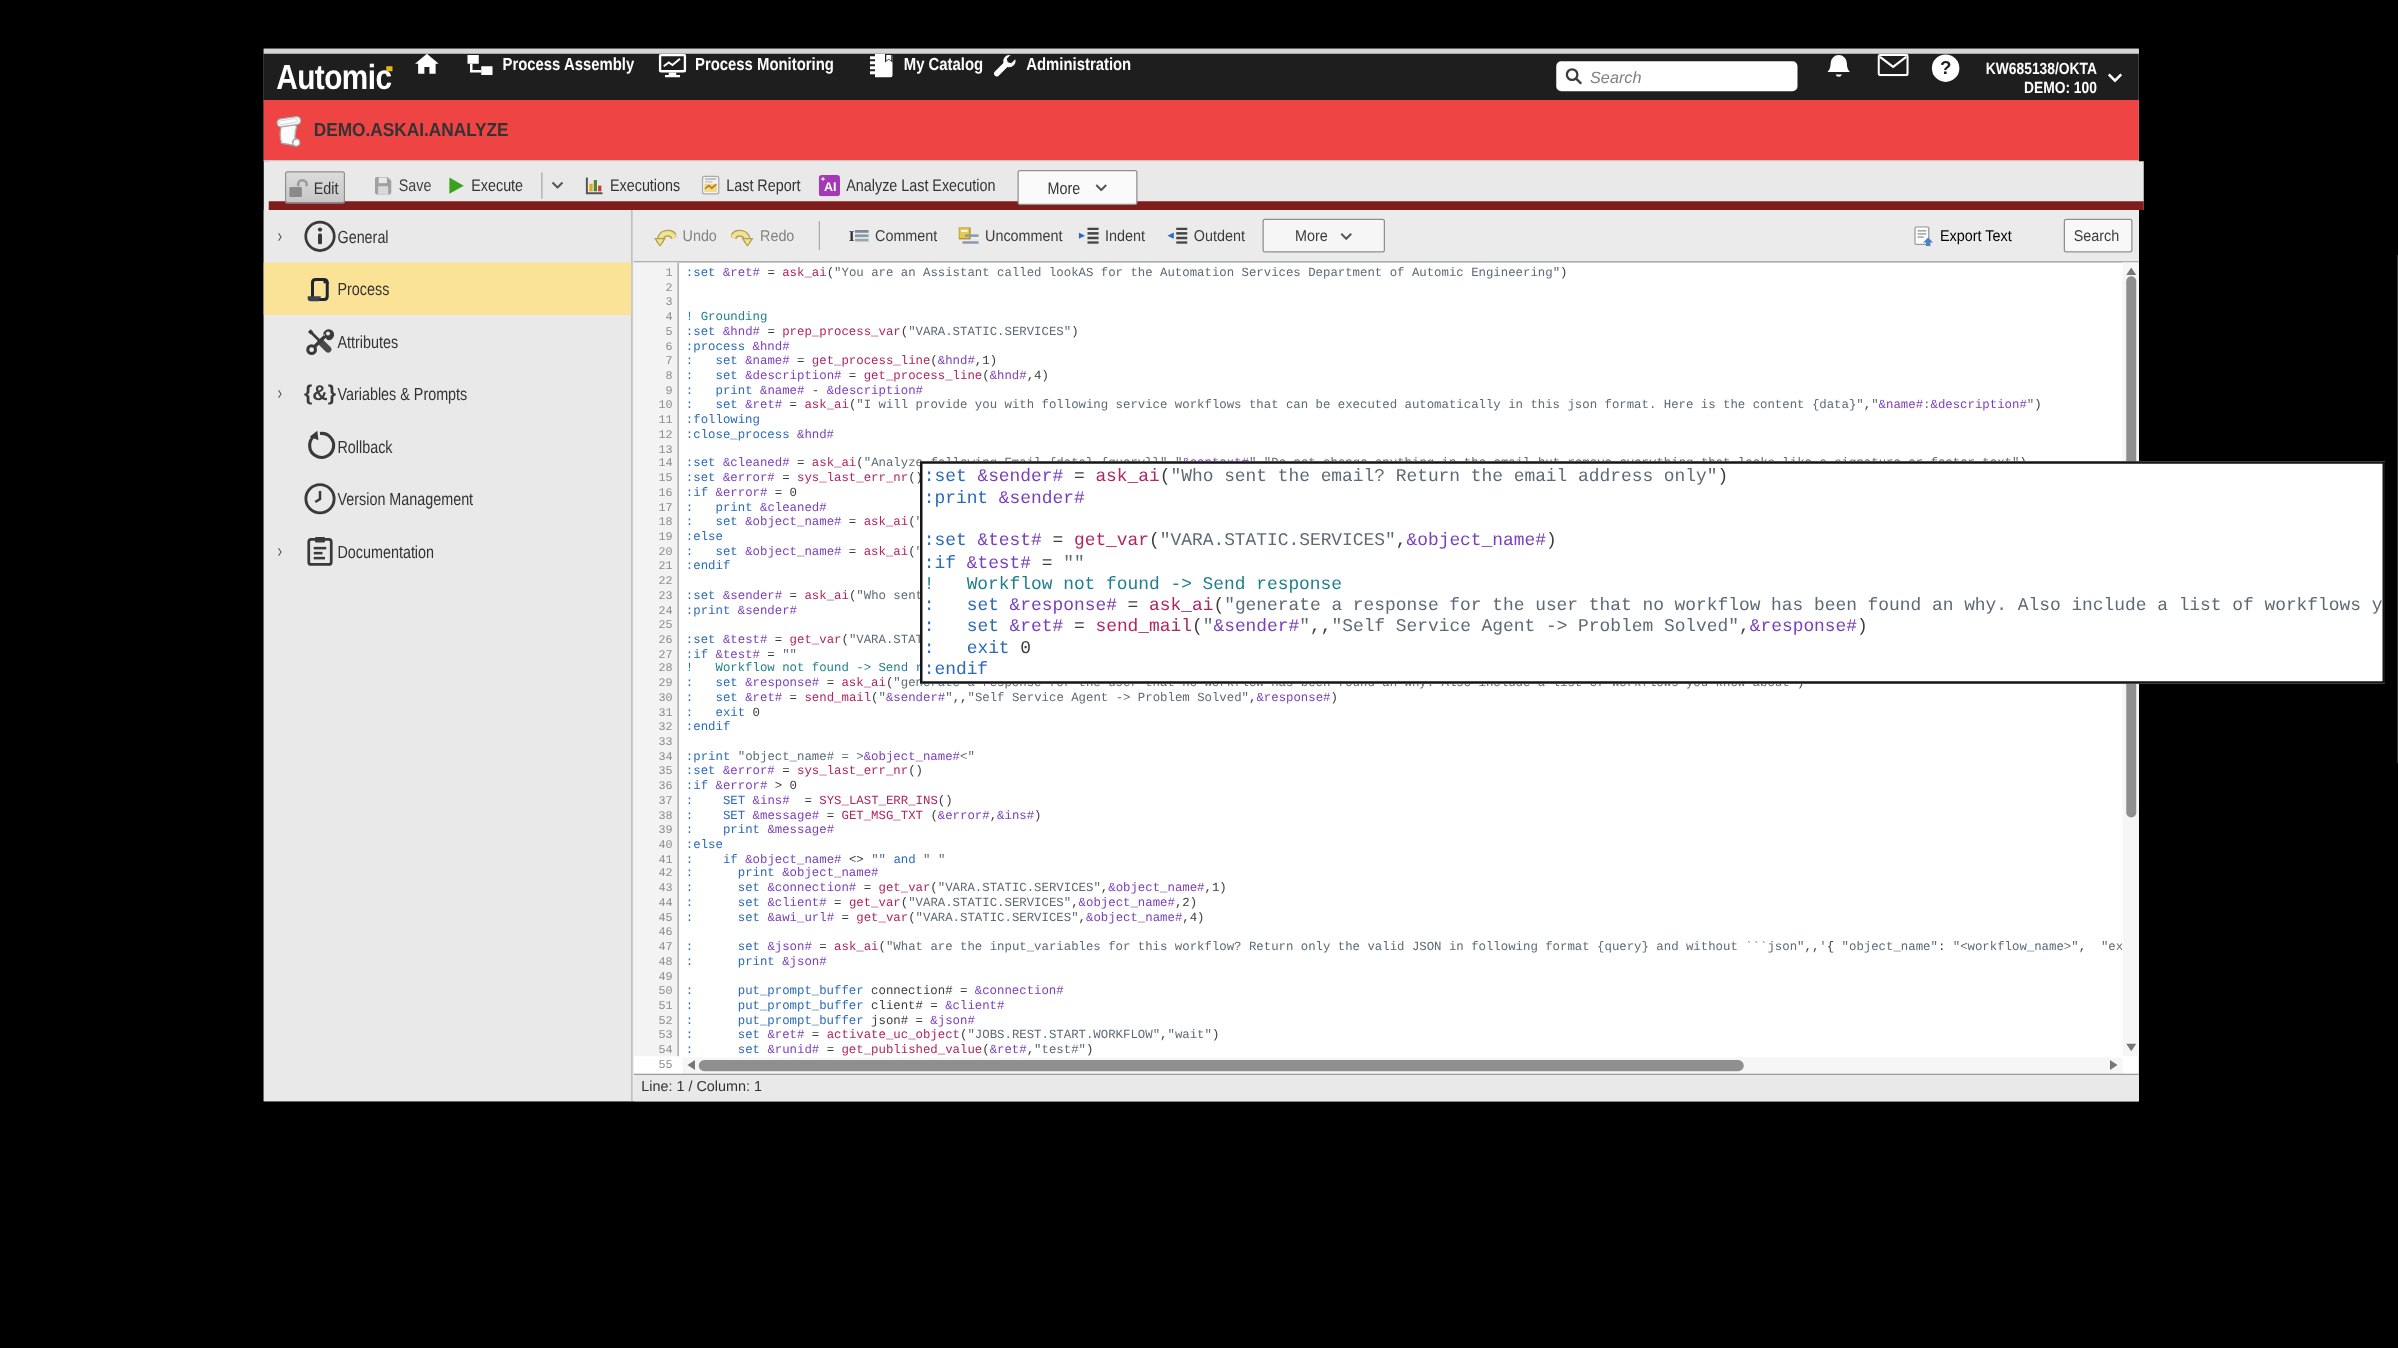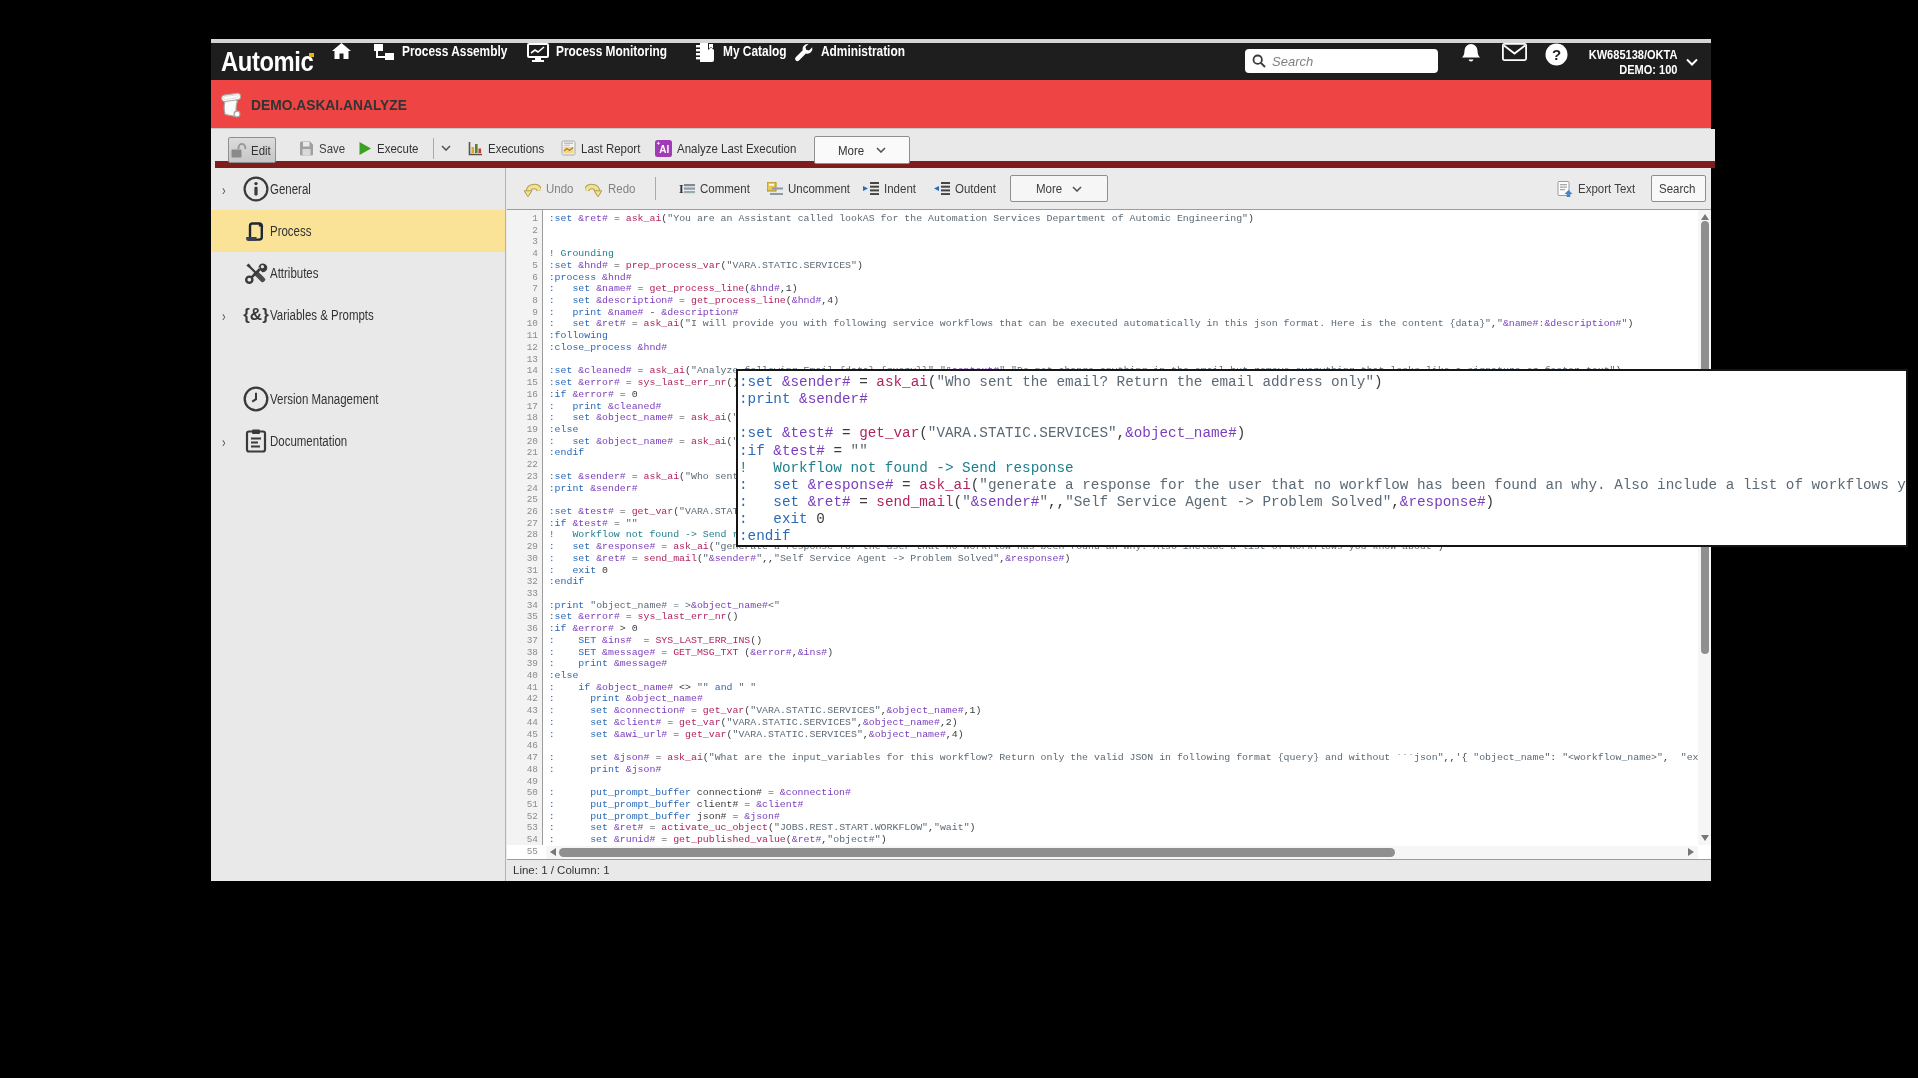--- a/index.html
+++ b/index.html
@@ -240,20 +240,29 @@
         </span>
         <span class="lb">Attributes</span>
       </div>
   <div class="si" style="top:126px">
         <span class="ar">›</span>
         <span class="ic">
           <span style="font-size:17px;font-weight:bold;color:#3a3a3a;letter-spacing:0">{&amp;}</span>
         </span>
         <span class="lb">Variables &amp; Prompts</span>
       </div>
+  <div class="si" style="top:168px">
+        <span class="ic">
+          <svg width="26" height="26" viewBox="0 0 26 26" style="">
+            <path d="M8.2 4.9 A9.6 9.6 0 1 0 13 2.8" fill="none" stroke="#3a3a3a" stroke-width="2.5"></path>
+            <path d="M10.8 0.6 L4.8 5.4 L11.8 8.2 Z" fill="#3a3a3a"></path>
+          </svg>
+        </span>
+        <span class="lb">Rollback</span>
+      </div>
   <div class="si" style="top:210px">
         <span class="ic">
           <svg width="26" height="26" viewBox="0 0 26 26" style="">
             <circle cx="13" cy="13" r="11.3" fill="none" stroke="#3a3a3a" stroke-width="2.3"></circle>
             <path d="M13 6.8 L13 13.2 L9.2 15.6" fill="none" stroke="#3a3a3a" stroke-width="2"></path>
           </svg>
         </span>
         <span class="lb">Version Management</span>
       </div>
   <div class="si" style="top:252px">
@@ -328,21 +337,21 @@
             <path d="M5 4 L0 6.5 L5 9 Z" fill="#2a6ab8"></path>
           </svg>
           <span>Outdent</span>
         </div>
   <div class="eb btn" style="left:503px;top:7px;width:98px;height:27px;background:#f6f6f6;gap:8px;justify-content:center">
           <span>More</span>
           <svg width="10" height="6" viewBox="0 0 10 6" style="">
             <path d="M1 1 L5 5 L9 1" fill="none" stroke="#555" stroke-width="1.6"></path>
           </svg>
         </div>
-  <div class="eb" style="left:1050px;color:#404040">
+  <div class="eb" style="left:1024px;color:#000000">
           <svg width="16" height="16" viewBox="0 0 16 16" style="">
             <rect x="1" y="0.5" width="11" height="14" rx="1" fill="#fdfdfd" stroke="#9a9a9a"></rect>
             <rect x="3" y="3" width="7" height="1.3" fill="#aaa"></rect>
             <rect x="3" y="5.5" width="7" height="1.3" fill="#aaa"></rect>
             <rect x="3" y="8" width="5" height="1.3" fill="#aaa"></rect>
             <path d="M11.5 9 L15.5 13 L13.3 13 L13.3 16 L9.7 16 L9.7 13 L7.5 13 Z" fill="#4a84c4" transform="rotate(0)"></path>
           </svg>
           <span>Export Text</span>
         </div>
   <div class="eb btn" style="left:1144px;top:7px;width:55px;height:27px;background:#f8f8f8">
@@ -453,21 +462,21 @@
 <i class="k">:</i>      <i class="k">set</i> <i class="v">&amp;client#</i> = <i class="f">get_var</i>(<i class="s">"</i><i class="s">VARA.STATIC.SERVICES</i><i class="s">"</i>,<i class="v">&amp;object_name#</i>,2)
 <i class="k">:</i>      <i class="k">set</i> <i class="v">&amp;awi_url#</i> = <i class="f">get_var</i>(<i class="s">"</i><i class="s">VARA.STATIC.SERVICES</i><i class="s">"</i>,<i class="v">&amp;object_name#</i>,4)
 
 <i class="k">:</i>      <i class="k">set</i> <i class="v">&amp;json#</i> = <i class="f">ask_ai</i>(<i class="s">"</i><i class="s">What are the input_variables for this workflow? Return only the valid JSON in following format {query} and without ```json</i><i class="s">"</i>,,<i class="s">'</i>{ <i class="s">"</i><i class="s">object_name</i><i class="s">"</i>: <i class="s">"</i><i class="s">&lt;workflow_name&gt;</i><i class="s">"</i>,  <i class="s">"</i><i class="s">execution_mode</i>:  })
 <i class="k">:</i>      <i class="k">print</i> <i class="v">&amp;json#</i>
 
 <i class="k">:</i>      <i class="k">put_prompt_buffer</i> connection# = <i class="v">&amp;connection#</i>
 <i class="k">:</i>      <i class="k">put_prompt_buffer</i> client# = <i class="v">&amp;client#</i>
 <i class="k">:</i>      <i class="k">put_prompt_buffer</i> json# = <i class="v">&amp;json#</i>
 <i class="k">:</i>      <i class="k">set</i> <i class="v">&amp;ret#</i> = <i class="f">activate_uc_object</i>(<i class="s">"</i><i class="s">JOBS.REST.START.WORKFLOW</i><i class="s">"</i>,<i class="s">"</i><i class="s">wait</i><i class="s">"</i>)
-<i class="k">:</i>      <i class="k">set</i> <i class="v">&amp;runid#</i> = <i class="f">get_published_value</i>(<i class="v">&amp;ret#</i>,<i class="s">"</i><i class="s">object#</i><i class="s">"</i>)
+<i class="k">:</i>      <i class="k">set</i> <i class="v">&amp;runid#</i> = <i class="f">get_published_value</i>(<i class="v">&amp;ret#</i>,<i class="s">"</i><i class="s">test#</i><i class="s">"</i>)
 </pre>
       </div>
   <div class="vsb">
         <div style="position:absolute;left:3px;top:4px;width:0;height:0;border-left:4px solid transparent;border-right:4px solid transparent;border-bottom:6px solid #777"></div>
         <div class="th"></div>
         <div style="position:absolute;left:3px;bottom:4px;width:0;height:0;border-left:4px solid transparent;border-right:4px solid transparent;border-top:6px solid #777"></div>
       </div>
   <div class="hsb">
         <div style="position:absolute;left:4px;top:2px;width:0;height:0;border-top:4px solid transparent;border-bottom:4px solid transparent;border-right:6px solid #777"></div>
         <div class="th"></div>

